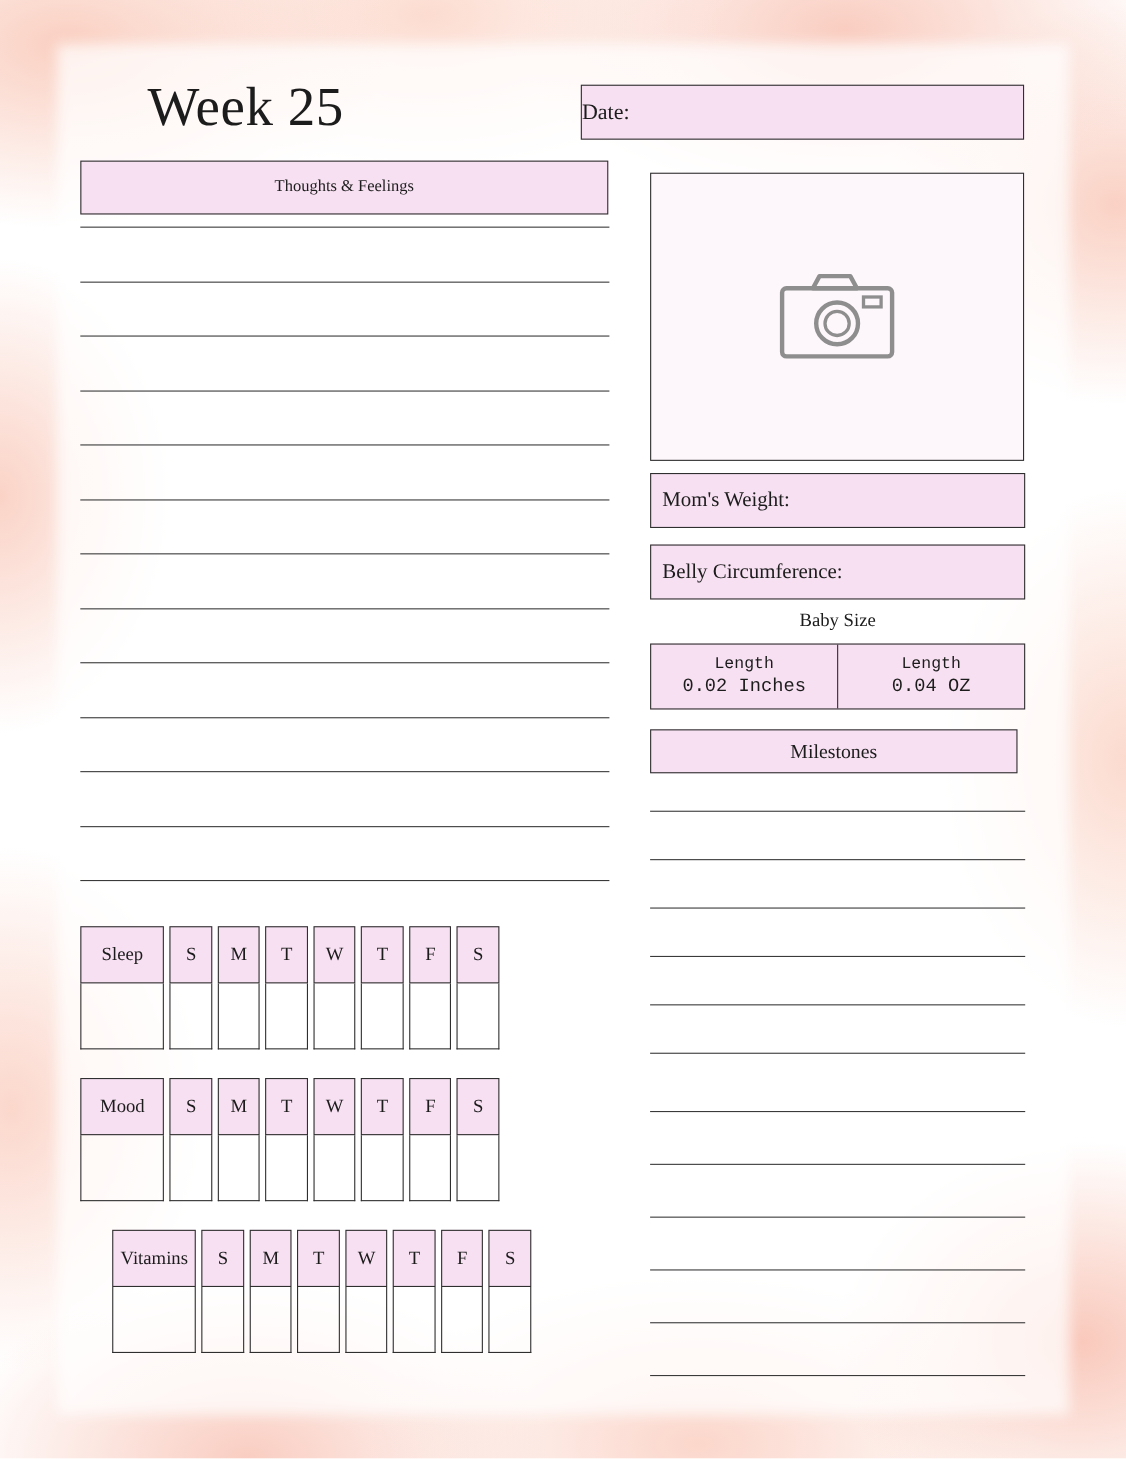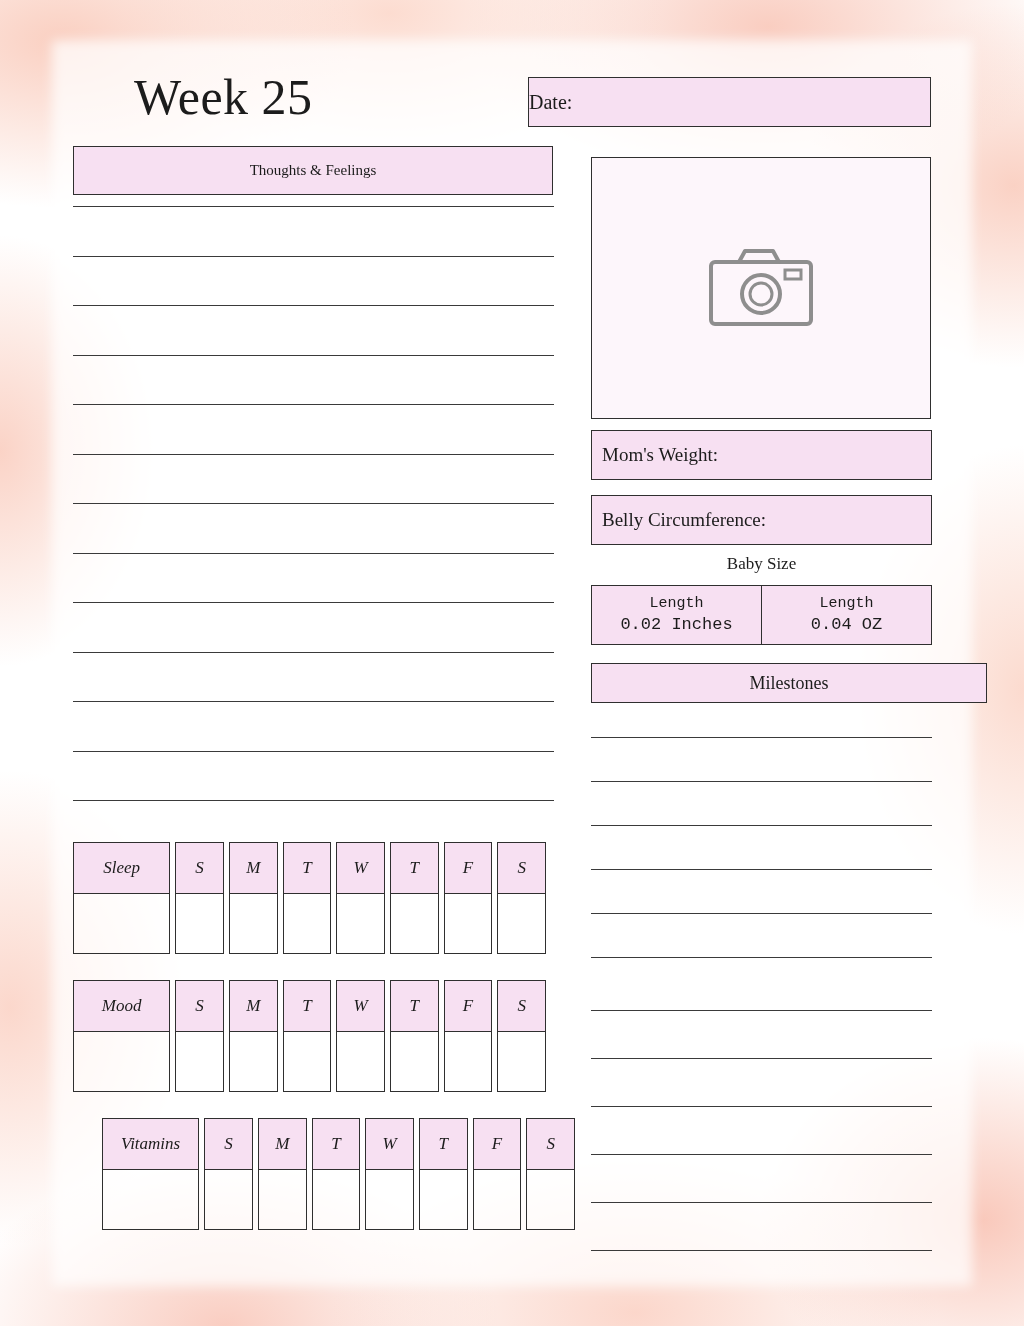--- a/index.html
+++ b/index.html
@@ -101,22 +101,21 @@
     width: 481px;
   }
   .tf-lines .rule {
     margin-bottom: 48.5px;
   }
 
   
   .tracker {
     position: absolute;
     left: 73px;
-    width: 473px;
-    font-style: italic;
+    width: 381px;
   }
   .tracker .row {
     display: flex;
   }
   .tracker .label-cell {
     width: 104px;
     height: 52px;
     display: flex;
     align-items: center;
     justify-content: center;
@@ -223,21 +222,21 @@
     line-height: 1.25;
     font-family: Liberation Mono, monospace;
   }
   .baby-cell .val { font-size: 17px; }
   .baby-cell + .baby-cell { border-left: 1px solid #2f2f2f; }
 
   .milestones-header {
     position: absolute;
     left: 591px;
     top: 663px;
-    width: 396px;
+    width: 334px;
     height: 40px;
     display: flex;
     align-items: center;
     justify-content: center;
     font-size: 18px;
     color: #1c1c1c;
   }
   .milestones-lines {
     position: absolute;
     left: 591px;

